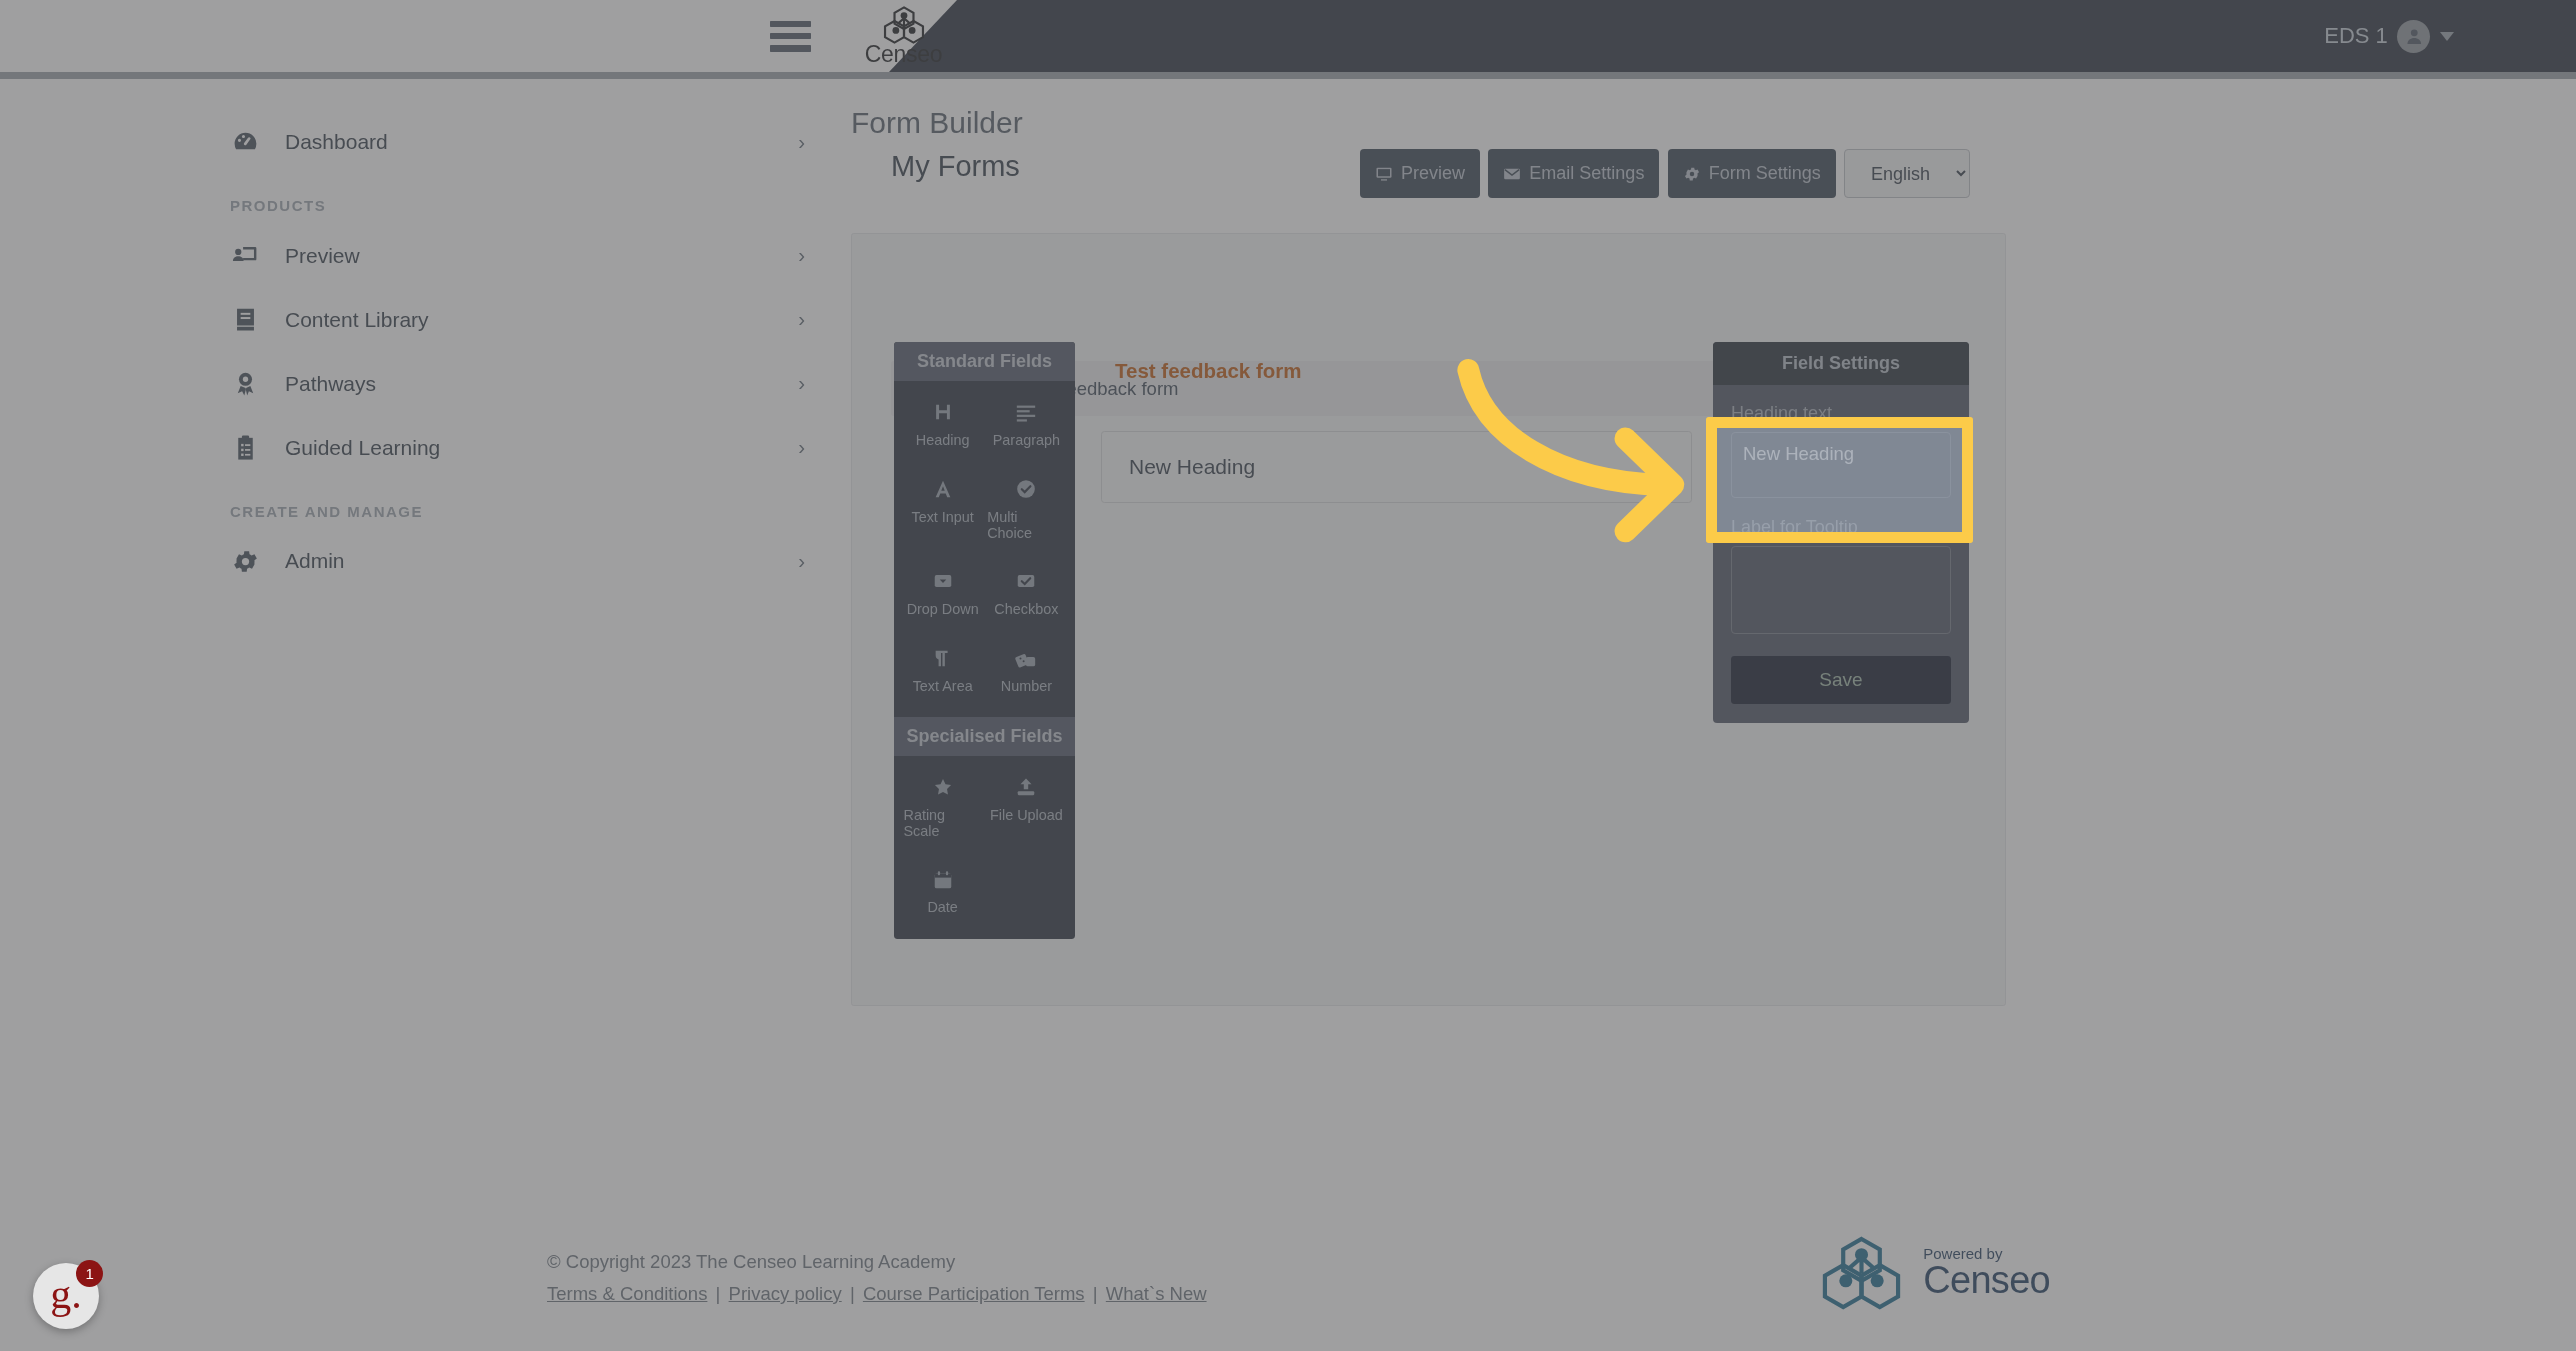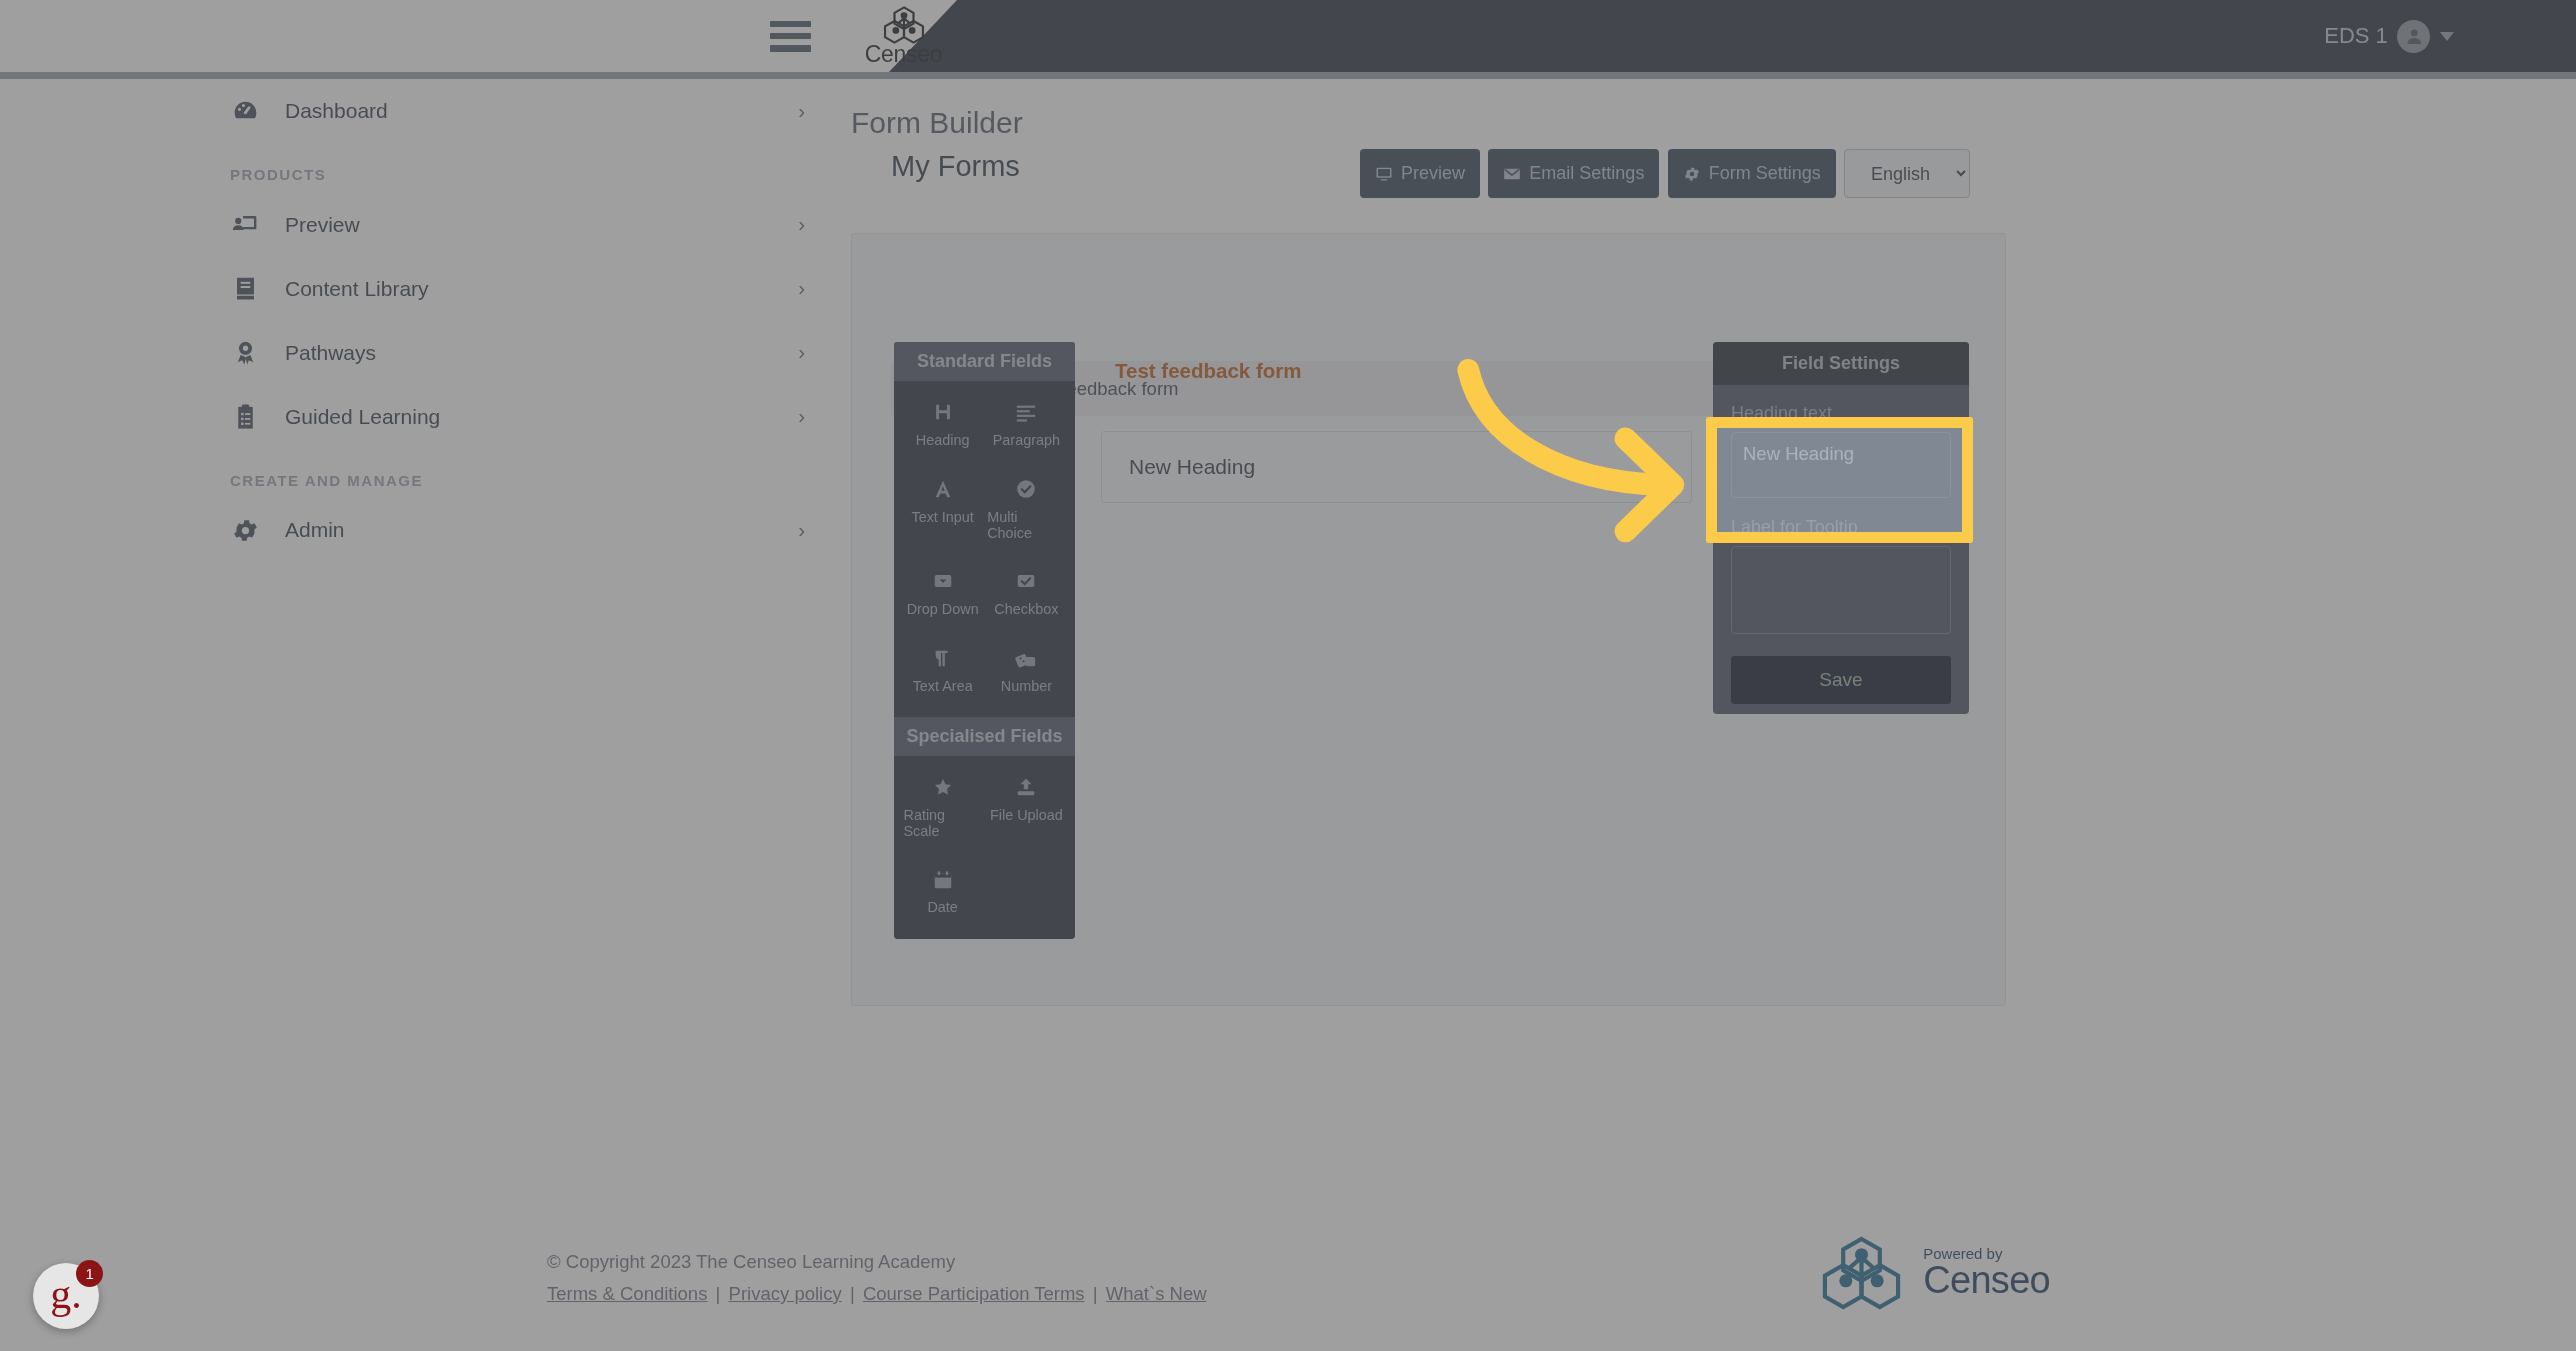--- a/index.html
+++ b/index.html
@@ -107,20 +107,21 @@
   }
 
   
   #sidebar {
     position: absolute;
     top: 79px; left: 0;
     width: 851px;
     height: 1121px;
     background: #ffffff;
     z-index: 4;
+    padding-top: 31px;
   }
   .nav-item {
     position: relative;
     height: 64px;
     display: flex;
     align-items: center;
     padding-left: 230px;
     padding-right: 46px;
     cursor: pointer;
   }
@@ -298,21 +299,21 @@
 
   
   .fs-panel {
     position: absolute;
     top: 342px; left: 1713px;
     width: 256px;
     background: #4b5262;
     border-radius: 4.1px;
     overflow: hidden;
     z-index: 6;
-    padding-bottom: 10px;
+    padding-bottom: 19px;
   }
   .fs-head {
     background: #232b36;
     color: #b4bcc6;
     font-size: 18px;
     font-weight: bold;
     text-align: center;
     padding: 11px 0;
   }
   .fs-body { padding: 18px 18px 0 18px; }

